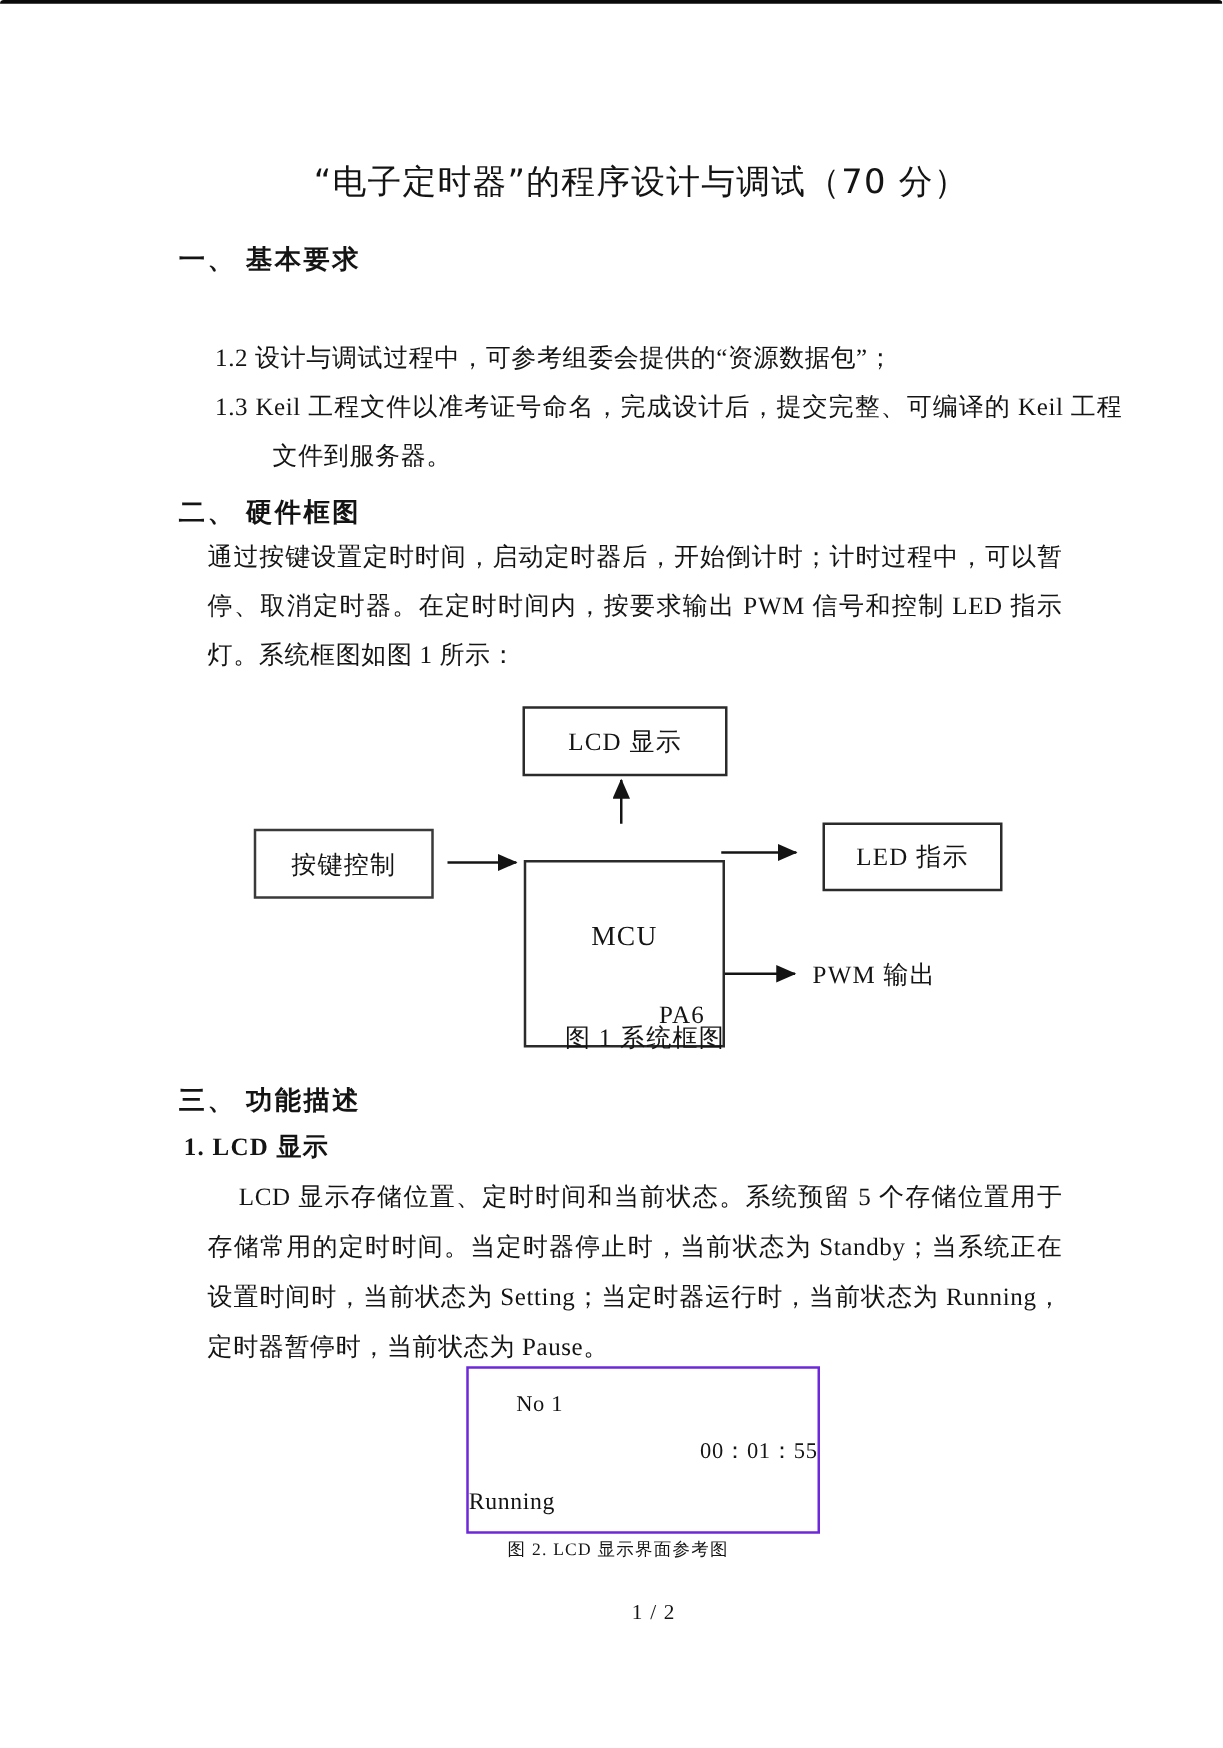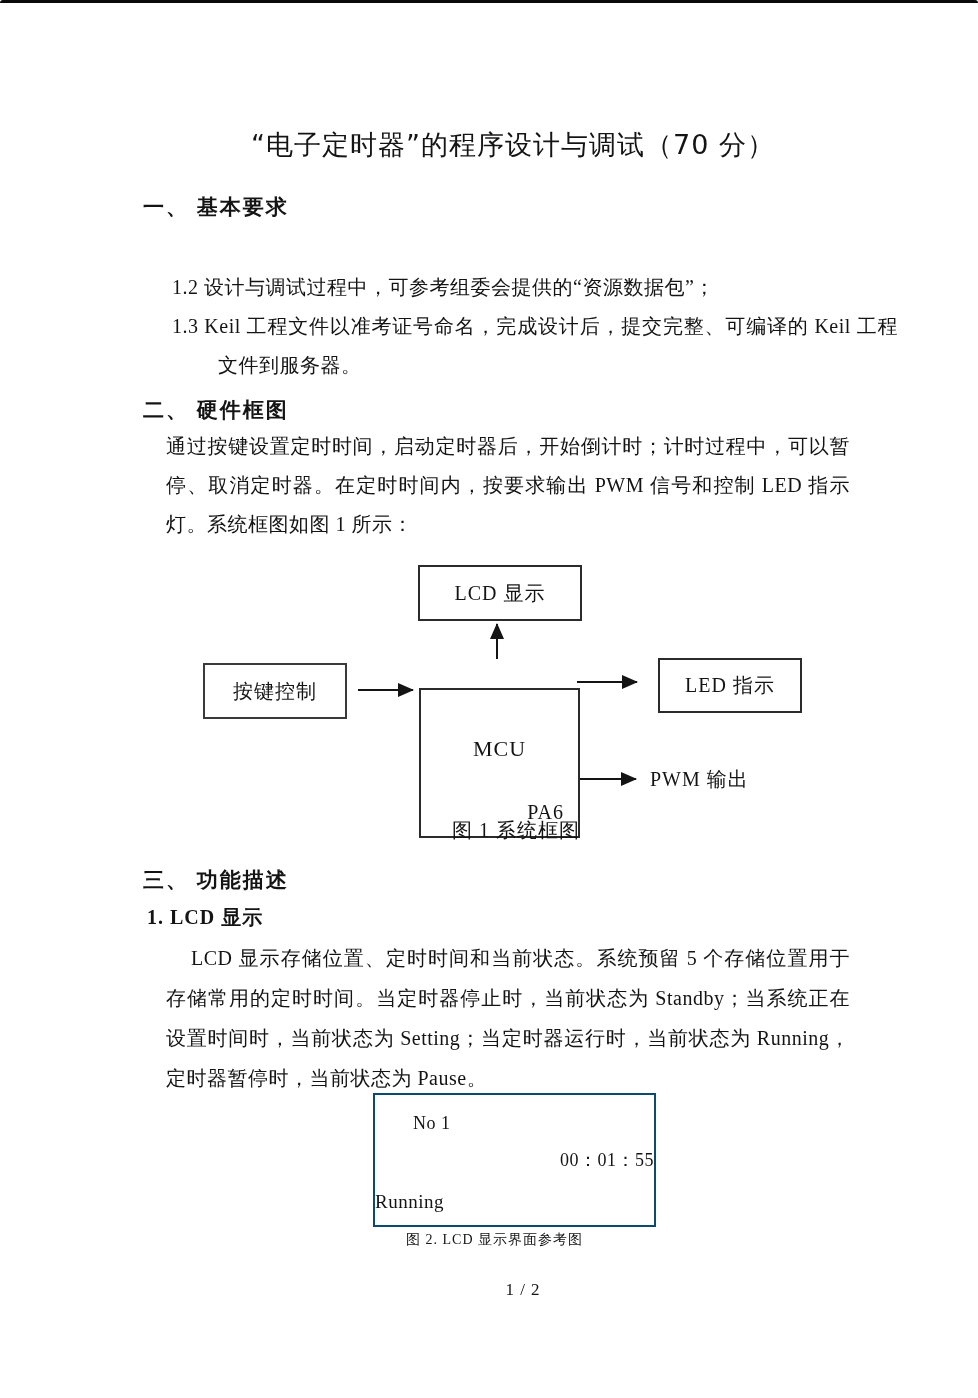--- a/index.html
+++ b/index.html
@@ -55,21 +55,21 @@
   .pwm-label { position:absolute; left:650px; top:766px; font-size:20px;
                letter-spacing:1px; white-space:nowrap; }
   .arrow-layer { position:absolute; left:0; top:0; width:978px; height:1398px;
                  pointer-events:none; }
   .fig-caption { position:absolute; font-size:20px; letter-spacing:1px; white-space:nowrap; }
   .cap1 { left:452px; top:817px; }
   .cap2 { left:406px; top:1231px; font-size:14px; }
   
   .lcd-screen {
     position:absolute; left:373px; top:1093px; width:279px; height:130px;
-    border:2px solid #0c4a6e; background:#ffffff;
+    border:2px solid #6d28d9; background:#ffffff;
   }
   .lcd-line { position:absolute; font-size:18px; letter-spacing:0.5px; white-space:nowrap; }
   .lcd-no   { left:38px; top:18px; }
   .lcd-time { left:0; top:53px; width:100%; text-align:right; }
   .lcd-status { left:0; top:96px; width:100%; text-align:left; font-size:19px; }
   .page-footer {
     position:absolute; left:0; top:1280px; width:100%; text-align:center;
     font-weight:normal; font-size:17px; letter-spacing:1px;padding-left:34px;
   }
 </style>

